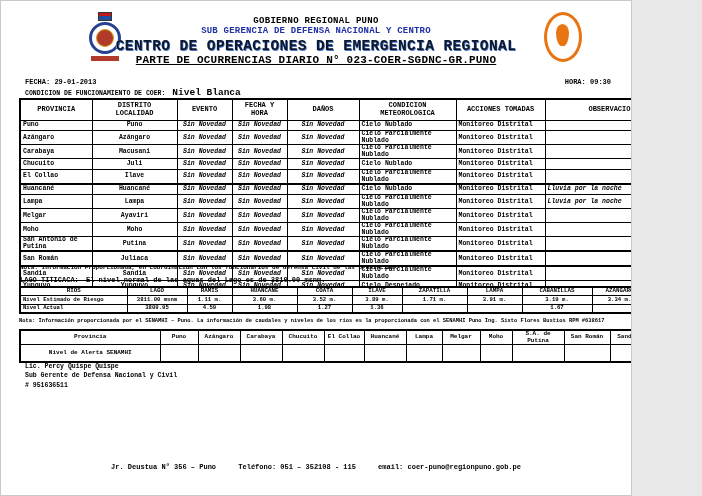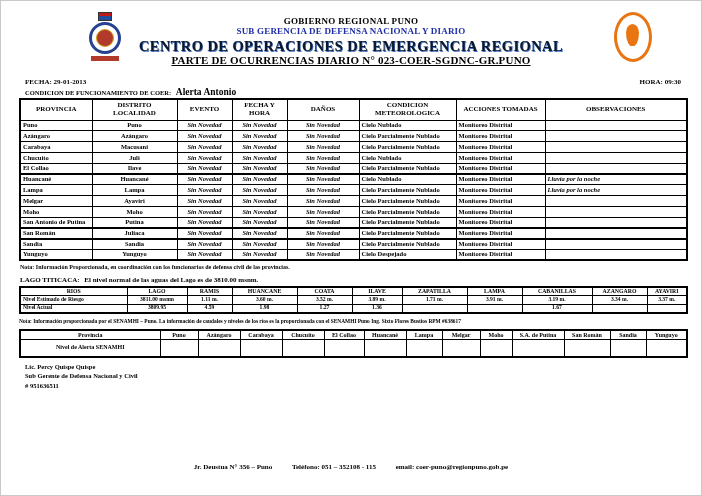--- a/index.html
+++ b/index.html
@@ -1,17 +1,17 @@
 <!DOCTYPE html>
 <html><head>
 <meta charset="utf-8">
 <style>
   html,body{margin:0;padding:0;background:#e8e8e8;}
-  .page{position:relative;width:702px;height:496px;background:#ffffff;border:1px solid #c9c9c9;
-        font-family:Liberation Serif, serif;color:#000;overflow:hidden;box-sizing:border-box;}
+  .page{position:relative;width:632px;height:496px;background:#ffffff;border:1px solid #c9c9c9;
+        font-family:Liberation Mono, monospace;color:#000;overflow:hidden;box-sizing:border-box;}
 
   
   .titles{position:absolute;left:0;right:0;top:15px;text-align:center;line-height:1.15;}
   .t1{font-size:9px;font-weight:bold;letter-spacing:.3px;}
   .t2{font-size:9px;font-weight:bold;letter-spacing:.2px;color:#1F2FA8;}
   .t3{font-size:14.5px;font-weight:bold;letter-spacing:.4px;color:#0f172a;
       text-shadow:.7px .7px 0 #4472C4, -.4px -.4px 0 #b9d2f0;margin-top:1px;}
   .t4{font-size:11px;font-weight:bold;text-decoration:underline;margin-top:0;letter-spacing:.2px;}
 
   
@@ -73,36 +73,36 @@
     <div class="seal"></div>
     <div class="ribbon"></div>
   </div>
 
   <div class="logo-right">
     <div class="ellipse"></div>
   </div>
 
   <div class="titles">
     <div class="t1">GOBIERNO REGIONAL PUNO</div>
-    <div class="t2">SUB GERENCIA DE DEFENSA NACIONAL Y DIARIO</div>
+    <div class="t2">SUB GERENCIA DE DEFENSA NACIONAL Y CENTRO</div>
     <div class="t3">CENTRO DE OPERACIONES DE EMERGENCIA REGIONAL</div>
     <div class="t4">PARTE DE OCURRENCIAS DIARIO N° 023-COER-SGDNC-GR.PUNO</div>
   </div>
 
   <div class="fecha">
     <span>FECHA:</span>
     <span>29-01-2013</span>
   </div>
   <div class="hora">
     <span>HORA:</span>
     <span>09:30</span>
   </div>
   <div class="condicion">
     <span>CONDICION DE FUNCIONAMIENTO DE COER:</span>
-    <span class="big">Alerta Antonio</span>
+    <span class="big">Nivel Blanca</span>
   </div>
 
   <table class="tbl-main">
       <colgroup>
         <col style="width: 72px;">
         <col style="width: 85px;">
         <col style="width: 55px;">
         <col style="width: 55px;">
         <col style="width: 72px;">
         <col style="width: 97px;">

